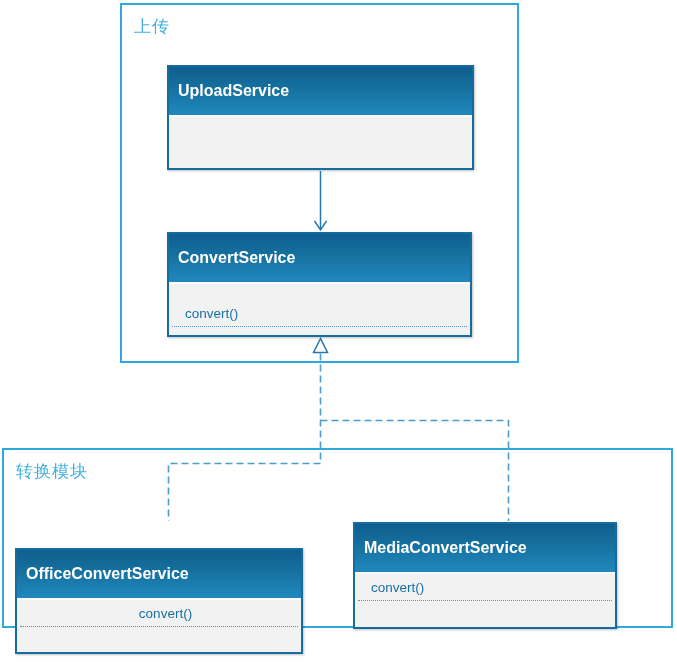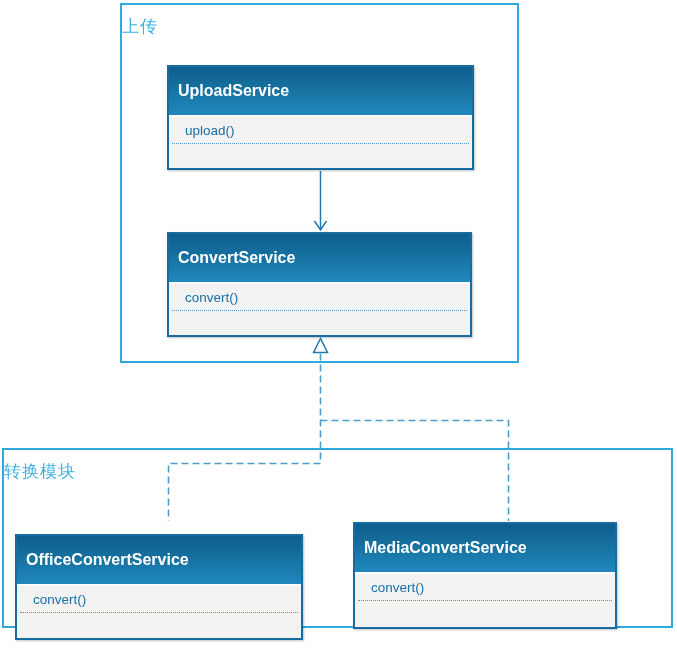--- a/index.html
+++ b/index.html
@@ -16,21 +16,21 @@
   .container {
     position: absolute;
     border: 2px solid #2FA9DD;
     box-sizing: border-box;
     background: transparent;
   }
   .container-label {
     color: #3FB0E0;
     font-size: 17px;
     letter-spacing: 1px;
-    padding: 10px 0 0 0;
+    padding: 10px 0 0 12px;
     user-select: none;
     font-family: Liberation Mono, monospace;
   }
 
   
   .uml-class {
     position: absolute;
     border: 2px solid #156C9E;
     box-sizing: border-box;
     background: #F2F2F2;
@@ -77,35 +77,32 @@
   </div>
 
   <div class="container" style="left:2px; top:448px; width:671px; height:180px;">
     <div class="container-label">转换模块</div>
   </div>
 
   <div class="uml-class" style="left:167px; top:65px; width:307px; height:105px;">
     <div class="uml-header">
       <span>UploadService</span>
     </div>
-    <div class="uml-body">
-      <div class="uml-method">upload()</div>
-    </div>
   </div>
 
-  <div class="uml-class" style="left:167px; top:232px; width:305px; height:105px;">
+  <div class="uml-class" style="left:167px; top:232px; width:305px; height:105px;gap:16px;">
     <div class="uml-header">
       <span>ConvertService</span>
     </div>
     <div class="uml-body">
       <div class="uml-method">convert()</div>
     </div>
   </div>
 
-  <div class="uml-class" style="left:15px; top:534px; width:288px; height:106px;">
+  <div class="uml-class" style="left:15px; top:548px; width:288px; height:106px;text-align:center;">
     <div class="uml-header">
       <span>OfficeConvertService</span>
     </div>
     <div class="uml-body">
       <div class="uml-method">convert()</div>
     </div>
   </div>
 
   <div class="uml-class" style="left:353px; top:522px; width:264px; height:107px;">
     <div class="uml-header">

